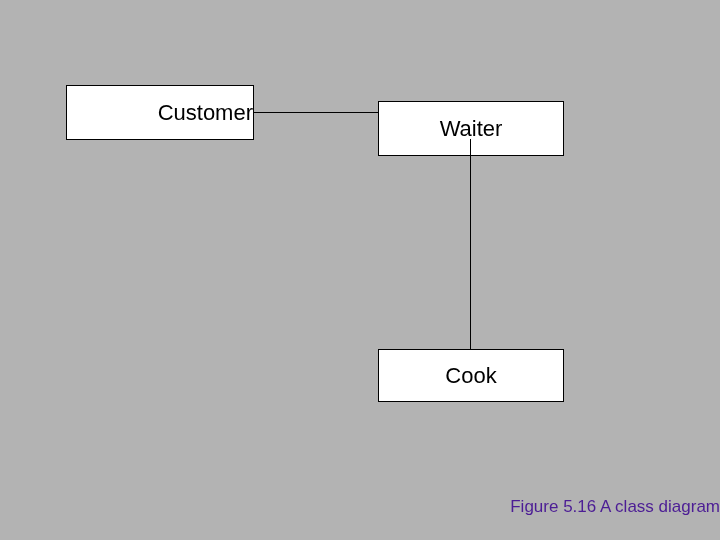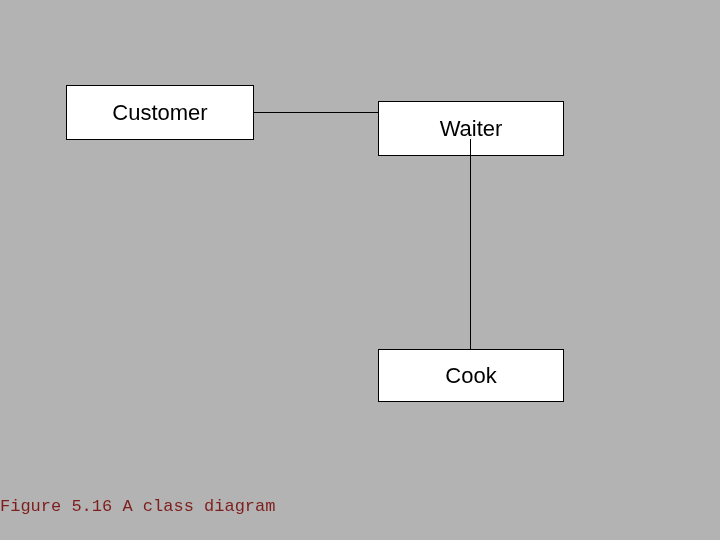--- a/index.html
+++ b/index.html
@@ -39,20 +39,21 @@
     color: #000000;
     letter-spacing: 0px;
     white-space: nowrap;
   }
 
   #box-customer {
     left: 66px;
     top: 85px;
     width: 188px;
     height: 55px;
+    justify-content: flex-end;
   }
   #box-waiter {
     left: 378px;
     top: 101px;
     width: 186px;
     height: 55px;
   }
   #box-cook {
     left: 378px;
     top: 349px;
@@ -77,25 +78,25 @@
     width: 1px;
     height: 211px;
   }
 
   
   #figure-caption {
     position: absolute;
     left: 0;
     top: 496px;
     width: 720px;
-    text-align: left;
-    font-family: Liberation Mono, monospace;
+    text-align: right;
+    font-family: Liberation Sans, sans-serif;
     font-size: 17px;
     line-height: 22px;
-    color: #7f1d1d;
+    color: #4c1d95;
     white-space: nowrap;
   }
 </style>
 </head>
 <body>
 
 <div id="slide">
 
   <div class="class-box" id="box-customer">
     <span class="class-name">Customer</span>

